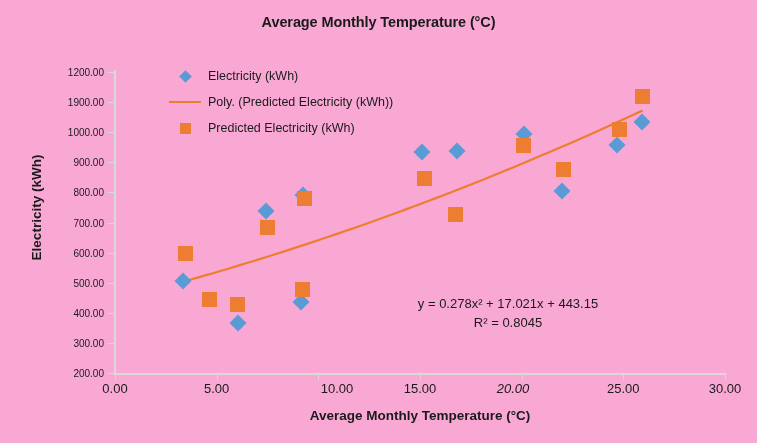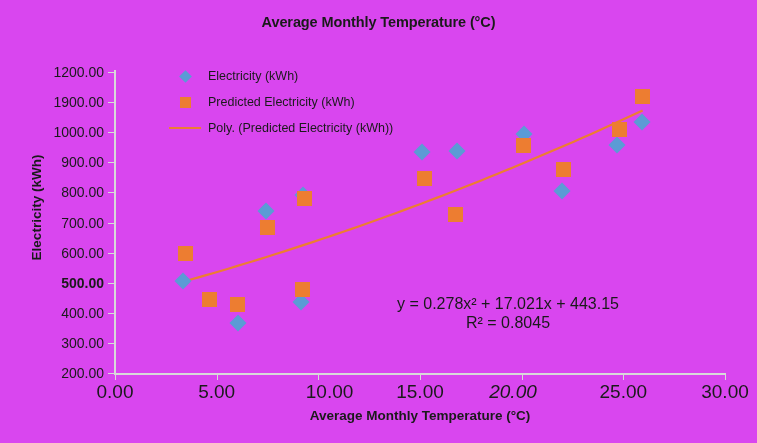--- a/index.html
+++ b/index.html
@@ -6,21 +6,21 @@
   html, body {
     margin: 0; padding: 0;
     width: 757px; height: 443px;
     background: #ffffff;
     font-family: "Liberation Sans", sans-serif;
     overflow: hidden;
   }
   #chart-root {
     position: relative;
     width: 757px; height: 443px;
-    background: #d946ef;
+    background: #f9a8d4;
   }
   .chart-title {
     position: absolute;
     top: 14px; left: 0; width: 757px;
     text-align: center;
     font-size: 14.5px;
     font-weight: bold;
     color: #1a1a1a;
     letter-spacing: -0.1px;
   }
@@ -72,35 +72,35 @@
     position: absolute;
     top: 374px;
     width: 1px; height: 6px;
     background: #d9d9d9;
   }
   .ylabel {
     position: absolute;
     right: 0;
     width: 86px;
     text-align: right;
-    font-size: 14px;
+    font-size: 10px;
     color: #1a1a1a;
     transform: translateY(-50%);
   }
   .ylabel-wrap {
     position: absolute;
     left: 14px; top: 0; width: 90px; height: 443px;
   }
   .xlabel {
     position: absolute;
     top: 381px;
     width: 70px;
     margin-left: -35px;
     text-align: center;
-    font-size: 19px;
+    font-size: 13px;
     color: #1a1a1a;
   }
   
   #legend {
     position: absolute;
     left: 168px; top: 63px;
     font-size: 12.5px;
     color: #1a1a1a;
   }
   .legend-row {
@@ -140,21 +140,21 @@
     left: 0; top: 0;
     width: 610px; height: 301px;
     overflow: visible;
   }
   
   #equation-box {
     position: absolute;
     left: 383px; top: 294px;
     width: 250px;
     text-align: center;
-    font-size: 16px;
+    font-size: 13px;
     color: #1a1a1a;
     line-height: 19px;
   }
 </style>
 </head>
 <body>
 
 <div id="chart-root">
 
   <div class="chart-title">Average Monthly Temperature (°C)</div>
@@ -162,21 +162,21 @@
   <div class="y-axis-title">Electricity (kWh)</div>
   <div class="x-axis-title">Average Monthly Temperature (°C)</div>
 
   <div class="axis-line-y"></div>
   <div class="axis-line-x"></div>
 
   <div class="ylabel-wrap" id="ylabels">
       <div class="ylabel" style="top: 373px;">200.00</div>
       <div class="ylabel" style="top: 342.9px;">300.00</div>
       <div class="ylabel" style="top: 312.8px;">400.00</div>
-      <div class="ylabel" style="top: 282.7px; font-weight: bold;">500.00</div>
+      <div class="ylabel" style="top: 282.7px;">500.00</div>
       <div class="ylabel" style="top: 252.6px;">600.00</div>
       <div class="ylabel" style="top: 222.5px;">700.00</div>
       <div class="ylabel" style="top: 192.4px;">800.00</div>
       <div class="ylabel" style="top: 162.3px;">900.00</div>
       <div class="ylabel" style="top: 132.2px;">1000.00</div>
       <div class="ylabel" style="top: 102.1px;">1900.00</div>
       <div class="ylabel" style="top: 72px;">1200.00</div>
     </div>
   <div id="yticks">
       <div class="ytick" style="top: 373px;"></div>
@@ -243,29 +243,29 @@
 
   <div id="legend">
       <div class="legend-row">
         <span class="legend-key">
           <span class="key-diamond" style="background: rgb(91, 155, 213);"></span>
         </span>
         <span class="legend-label">Electricity (kWh)</span>
       </div>
       <div class="legend-row">
         <span class="legend-key">
+          <span class="key-line" style="background: rgb(237, 125, 49);"></span>
+        </span>
+        <span class="legend-label">Poly. (Predicted Electricity (kWh))</span>
+      </div>
+      <div class="legend-row">
+        <span class="legend-key">
           <span class="key-square" style="background: rgb(237, 125, 49);"></span>
         </span>
         <span class="legend-label">Predicted Electricity (kWh)</span>
-      </div>
-      <div class="legend-row">
-        <span class="legend-key">
-          <span class="key-line" style="background: rgb(237, 125, 49);"></span>
-        </span>
-        <span class="legend-label">Poly. (Predicted Electricity (kWh))</span>
       </div>
     </div>
 
   <div id="equation-box">
     <div>y = 0.278x² + 17.021x + 443.15</div>
     <div>R² = 0.8045</div>
   </div>
 
 </div>
 

